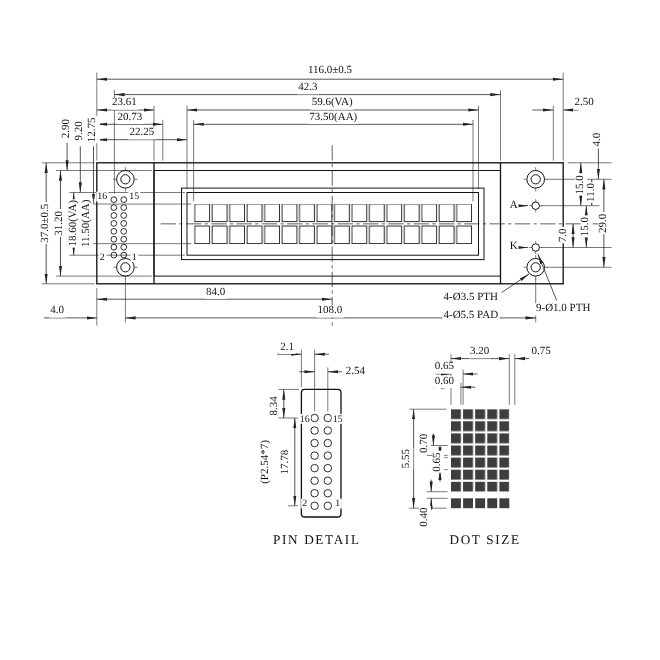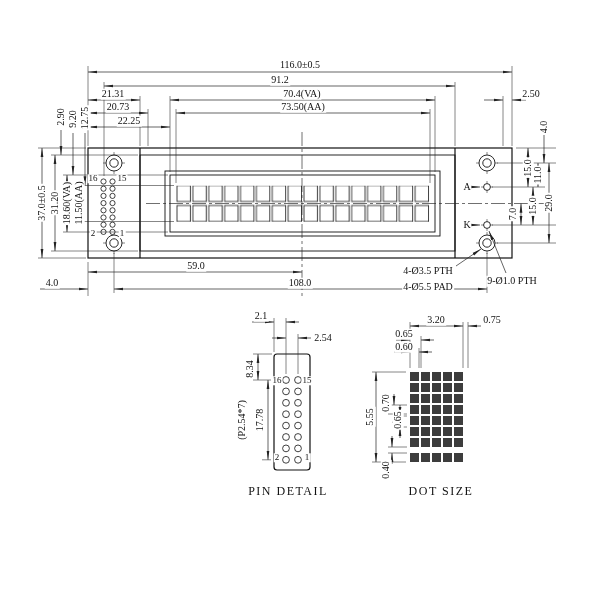--- a/index.html
+++ b/index.html
@@ -259,23 +259,23 @@
       <line x1="394" y1="414" x2="394" y2="425" marker-start="url(#as)"></line>
       <line x1="400" y1="405" x2="400" y2="416" marker-end="url(#ae)"></line>
       <line x1="400" y1="427" x2="400" y2="438" marker-start="url(#as)"></line>
       <line x1="392" y1="436" x2="392" y2="447" marker-end="url(#ae)"></line>
       <line x1="392" y1="453" x2="392" y2="464" marker-start="url(#as)"></line>
     </g>
   </g>
 </svg>
 
 <span class="lbl" style="left:300px;top:65px">116.0±0.5</span>
-<span class="lbl" style="left:280px;top:80px">91.2</span>
-<span class="lbl" style="left:113px;top:94px">21.31</span>
-<span class="lbl" style="left:302px;top:94px">70.4(VA)</span>
+<span class="lbl" style="left:280px;top:80px">42.3</span>
+<span class="lbl" style="left:113px;top:94px">23.61</span>
+<span class="lbl" style="left:302px;top:94px">59.6(VA)</span>
 <span class="lbl" style="left:531px;top:94px">2.50</span>
 <span class="lbl" style="left:118px;top:107px">20.73</span>
 <span class="lbl" style="left:303px;top:107px">73.50(AA)</span>
 <span class="lbl" style="left:129px;top:121px">22.25</span>
 
 <span class="lbl v" style="left:61px;top:117px">2.90</span>
 <span class="lbl v" style="left:73px;top:119px">9.20</span>
 <span class="lbl v" style="left:85px;top:118px">12.75</span>
 <span class="lbl v" style="left:42px;top:203px">37.0±0.5</span>
 <span class="lbl v" style="left:55px;top:203px">31.20</span>
@@ -289,21 +289,21 @@
 <span class="lbl" style="left:467px;top:187px">A</span>
 <span class="lbl" style="left:467px;top:225px">K</span>
 
 <span class="lbl v" style="left:544px;top:127px">4.0</span>
 <span class="lbl v" style="left:528px;top:168px">15.0</span>
 <span class="lbl v" style="left:538px;top:175px">11.0</span>
 <span class="lbl v" style="left:533px;top:206px">15.0</span>
 <span class="lbl v" style="left:513px;top:214px">7.0</span>
 <span class="lbl v" style="left:549px;top:203px">29.0</span>
 
-<span class="lbl" style="left:196px;top:266px">59.0</span>
+<span class="lbl" style="left:196px;top:266px">84.0</span>
 <span class="lbl" style="left:300px;top:283px">108.0</span>
 <span class="lbl" style="left:52px;top:283px">4.0</span>
 
 <span class="lbl" style="left:428px;top:271px">4-Ø3.5 PTH</span>
 <span class="lbl" style="left:428px;top:287px">4-Ø5.5 PAD</span>
 <span class="lbl" style="left:512px;top:281px">9-Ø1.0 PTH</span>
 
 <span class="lbl" style="left:261px;top:316px">2.1</span>
 <span class="lbl" style="left:323px;top:338px">2.54</span>
 <span class="lbl v" style="left:250px;top:369px">8.34</span>

